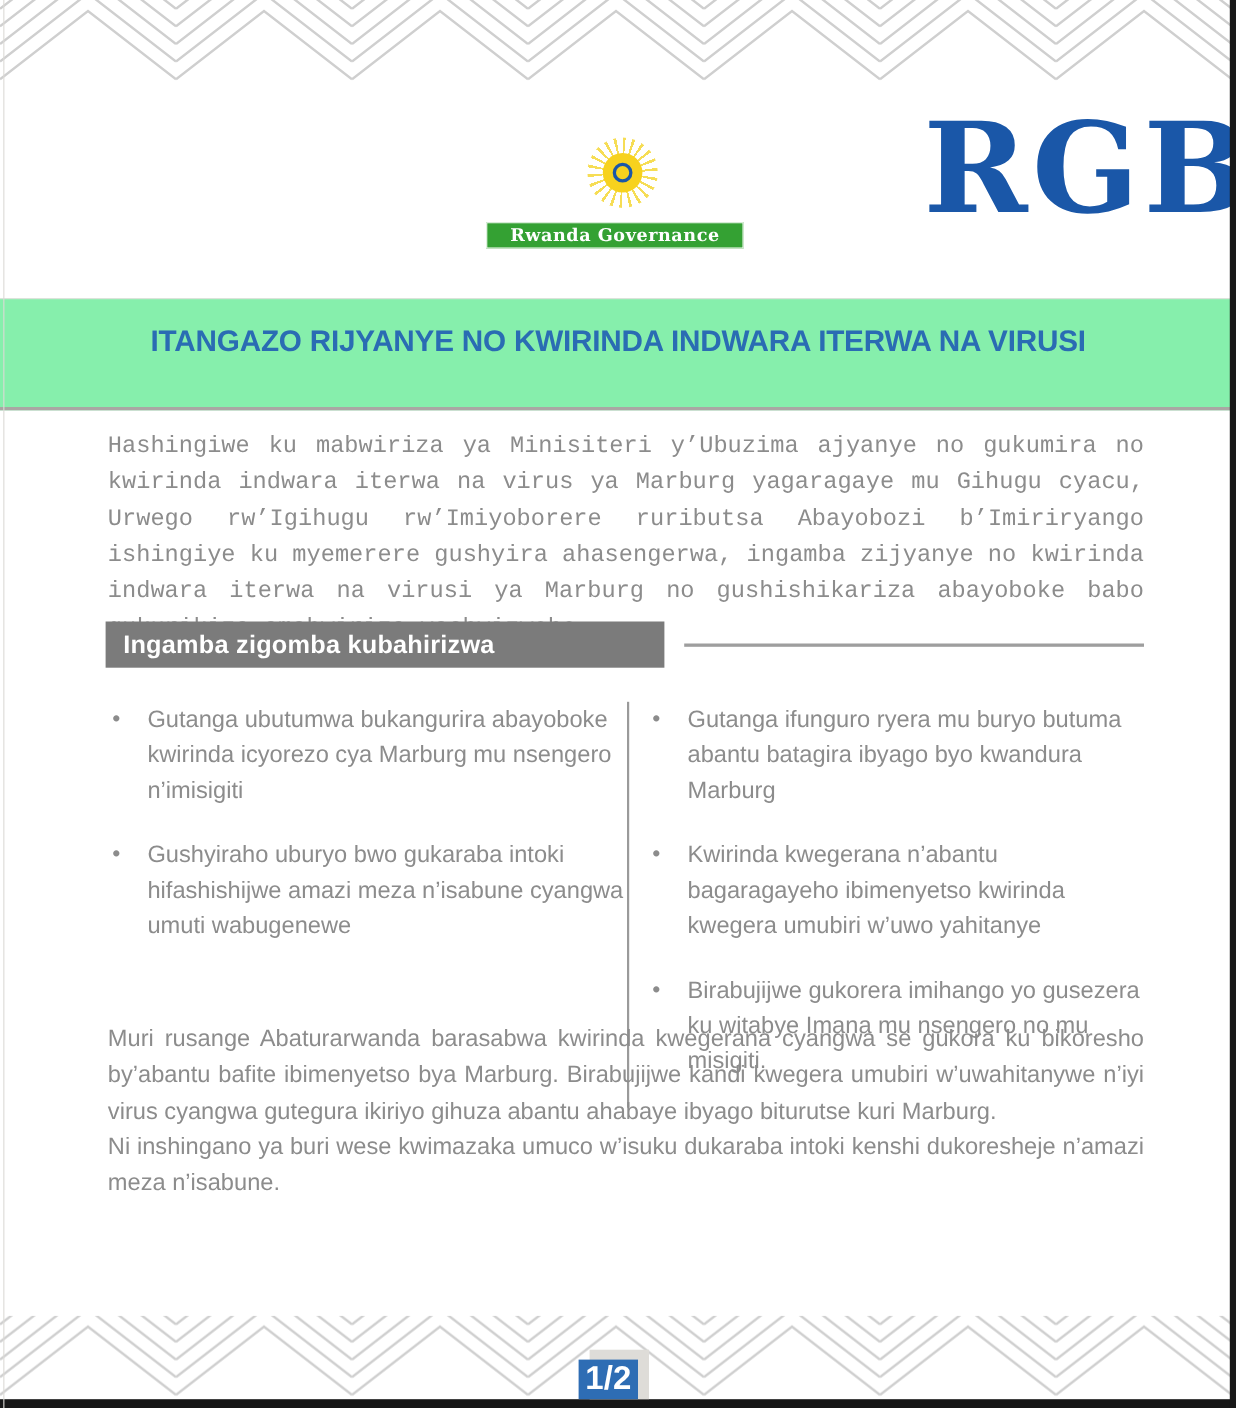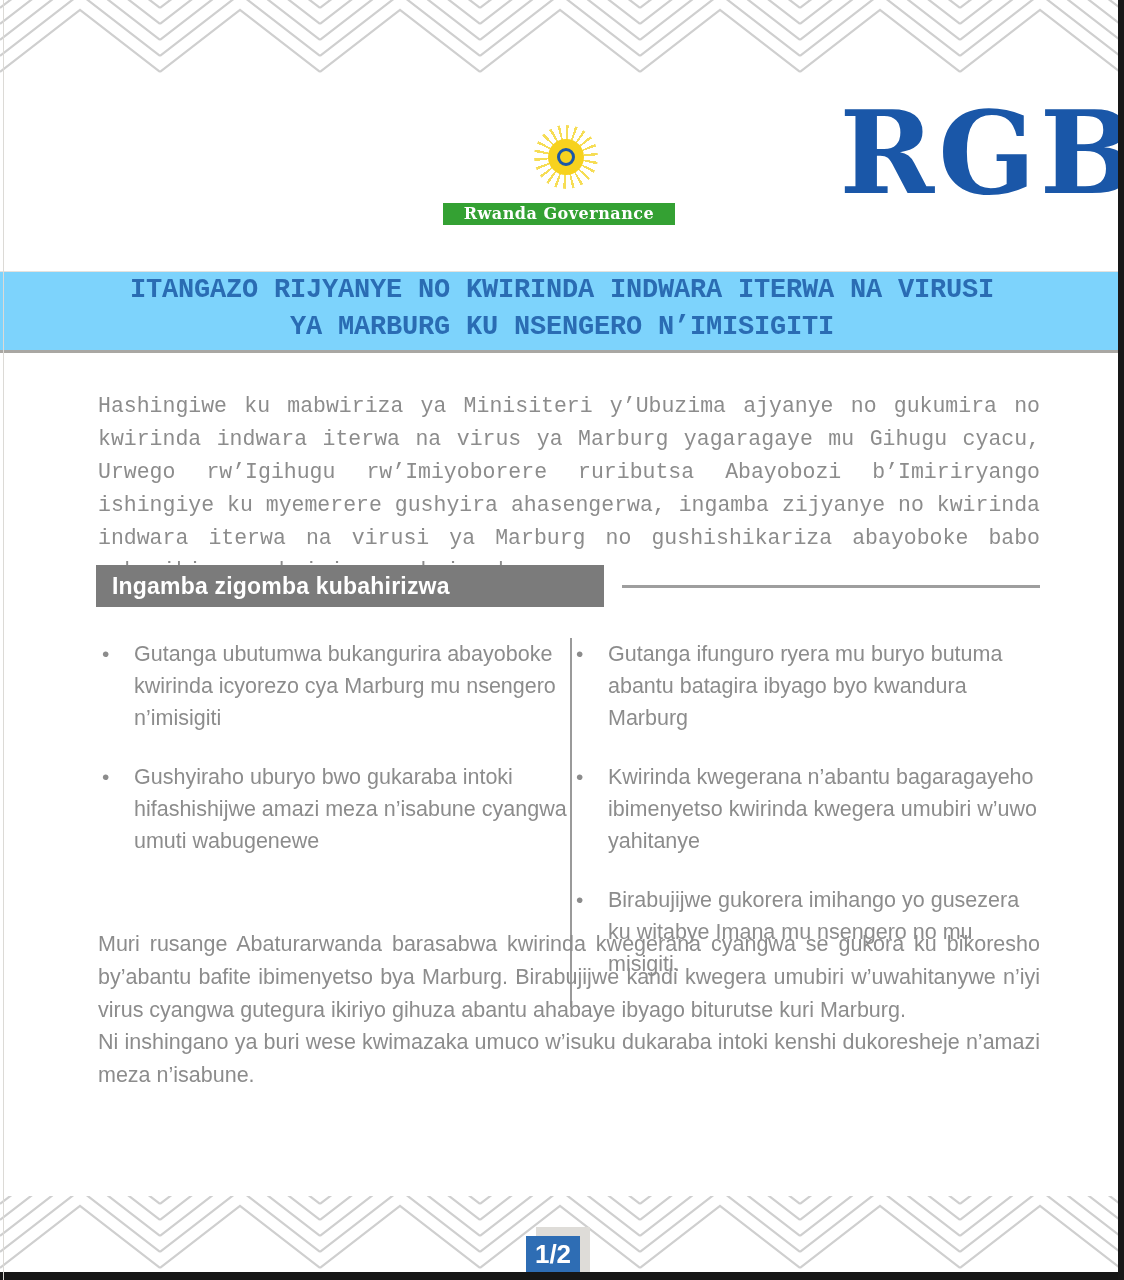--- a/index.html
+++ b/index.html
@@ -31,23 +31,23 @@
   .logo-banner{
     position:absolute;top:202px;left:442px;width:234px;height:24px;z-index:3;
     background:#34a133;color:#ffffff;text-align:center;
     font-family:"DejaVu Serif","Liberation Serif",serif;font-weight:bold;
     font-size:16px;line-height:24px;letter-spacing:0.5px;
     box-shadow:0 0 0 1px #ffffff inset;
   }
 
   
   .title-band{
-    position:absolute;top:271px;left:0;width:100%;height:78px;background:#7dd3fc;
+    position:absolute;top:271px;left:0;width:100%;height:78px;background:#86efac;
     border-top:1px solid #e4e2de;border-bottom:3px solid #a9a7a3;
-    text-align:center;padding-top:0;box-sizing:content-box;z-index:2;font-family:Liberation Mono, monospace;
+    text-align:center;padding-top:20px;box-sizing:content-box;z-index:2;
   }
   .title-line{font-size:27px;font-weight:bold;color:#2a6cb3;line-height:37px;letter-spacing:-0.2px;}
 
   
   .para{
     position:absolute;left:98px;width:942px;text-align:justify;
     font-size:21.5px;line-height:33px;color:#8c8c8c;margin:0;
   }
   .para-intro{top:390px;font-family:Liberation Mono, monospace;}
   .para-close1{top:928px;}
@@ -58,33 +58,33 @@
     position:absolute;top:565px;left:96px;width:492px;height:42px;background:#7b7b7b;
     color:#ffffff;font-weight:bold;font-size:23px;line-height:42px;
     padding-left:16px;box-sizing:content-box;letter-spacing:0.2px;
   }
   .sec-line{position:absolute;top:585px;left:622px;width:418px;height:3px;background:#9e9e9e;}
 
   
   .cols{position:absolute;top:638px;left:98px;width:944px;display:flex;align-items:stretch;}
   .col{margin:0;padding:0;list-style:none;}
   .col-left{width:472px;}
-  .col-right{flex:1;border-left:2px solid #9a9a9a;padding-left:0;min-height:270px;}
+  .col-right{flex:1;border-left:2px solid #9a9a9a;padding-left:17px;min-height:270px;}
   .col li{
     position:relative;padding-left:36px;margin:0 0 27px 0;
     font-size:21.5px;line-height:32px;color:#8c8c8c;
   }
   .col li::before{content:"•";position:absolute;left:4px;top:0;color:#8c8c8c;font-size:21px;}
 
   
   .black-bar{position:absolute;left:0;bottom:0;width:100%;height:8px;background:#161616;z-index:4;}
   .badge-back{position:absolute;left:536px;top:1227px;width:54px;height:45px;background:#dedcd8;z-index:5;}
   .page-badge{
     position:absolute;left:526px;top:1236px;width:54px;height:36px;background:#2e6db4;z-index:6;
-    color:#ffffff;font-weight:bold;font-size:26px;text-align:center;line-height:36px;
+    color:#ffffff;font-weight:bold;font-size:30px;text-align:center;line-height:36px;
   }
 </style>
 </head>
 <body>
 
 <div id="page">
 
   <svg class="zz zz-top" width="1124" height="80" aria-hidden="true">
     <defs>
       <pattern id="chev" width="160" height="80" patternUnits="userSpaceOnUse">
@@ -105,21 +105,20 @@
       <div class="sun-rays"></div>
       <div class="sun-disc"></div>
       <div class="sun-ring"></div>
     </div>
     <div class="logo-acronym">RGB</div>
     <div class="logo-banner">Rwanda Governance Board</div>
   </div>
 
   <div class="title-band">
     <div class="title-line">ITANGAZO RIJYANYE NO KWIRINDA INDWARA ITERWA NA VIRUSI</div>
-    <div class="title-line">YA MARBURG KU NSENGERO N’IMISIGITI</div>
   </div>
 
   <p class="para para-intro">Hashingiwe ku mabwiriza ya Minisiteri y’Ubuzima ajyanye no gukumira no kwirinda indwara iterwa na virus ya Marburg yagaragaye mu Gihugu cyacu, Urwego rw’Igihugu rw’Imiyoborere ruributsa Abayobozi b’Imiriryango ishingiye ku myemerere gushyira ahasengerwa, ingamba zijyanye no kwirinda indwara iterwa na virusi ya Marburg no gushishikariza abayoboke babo gukurikiza amabwiriza yashyizweho.</p>
 
   <div class="sec-bar">Ingamba zigomba kubahirizwa ahasengerwa</div>
   <div class="sec-line"></div>
 
   <div class="cols">
     <ul class="col col-left">
       <li>Gutanga ubutumwa bukangurira abayoboke kwirinda icyorezo cya Marburg mu nsengero n’imisigiti</li>

